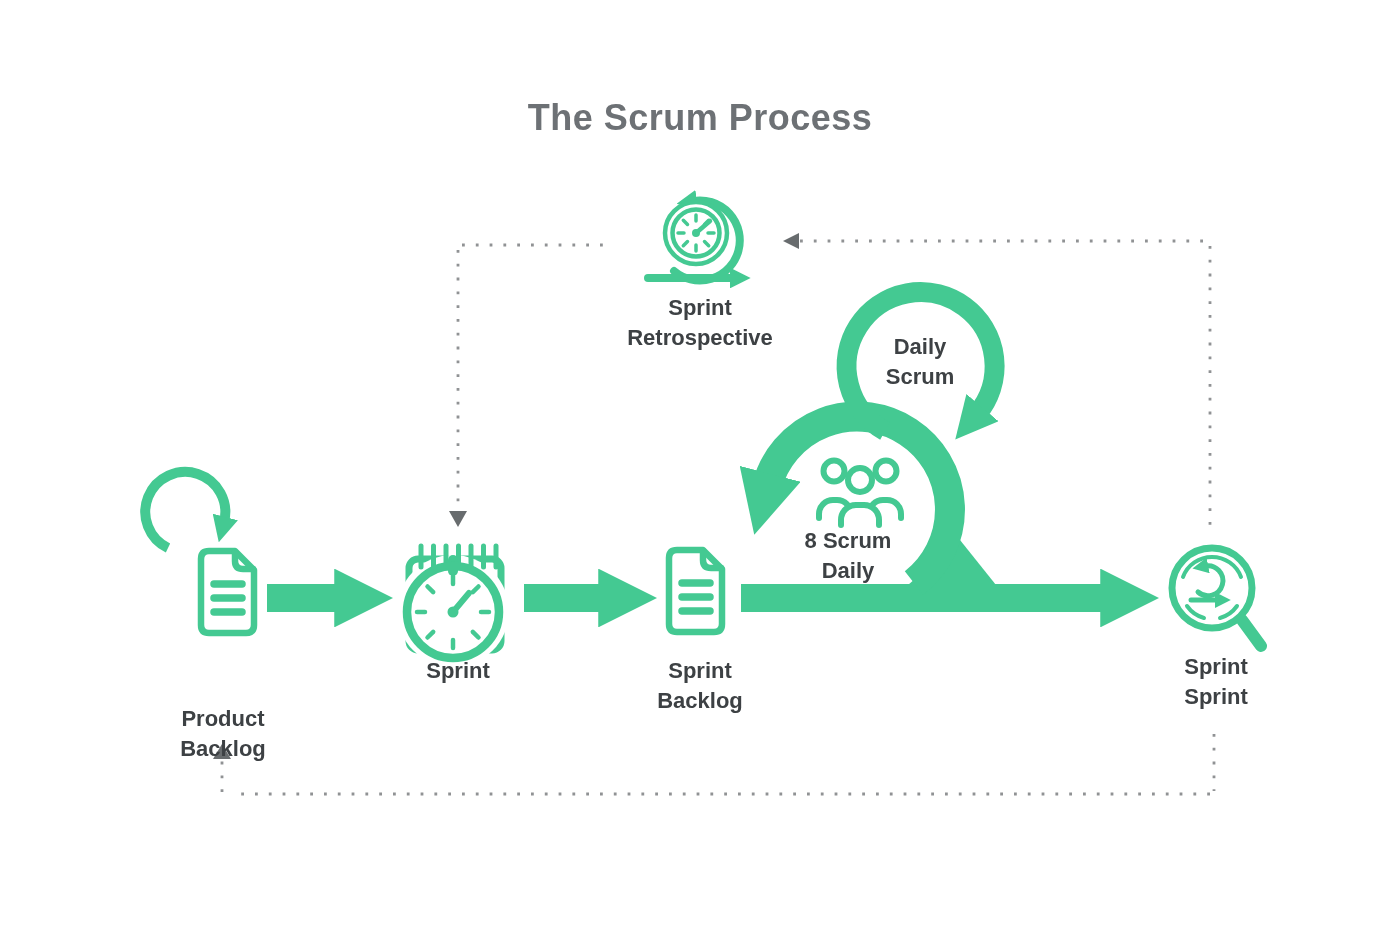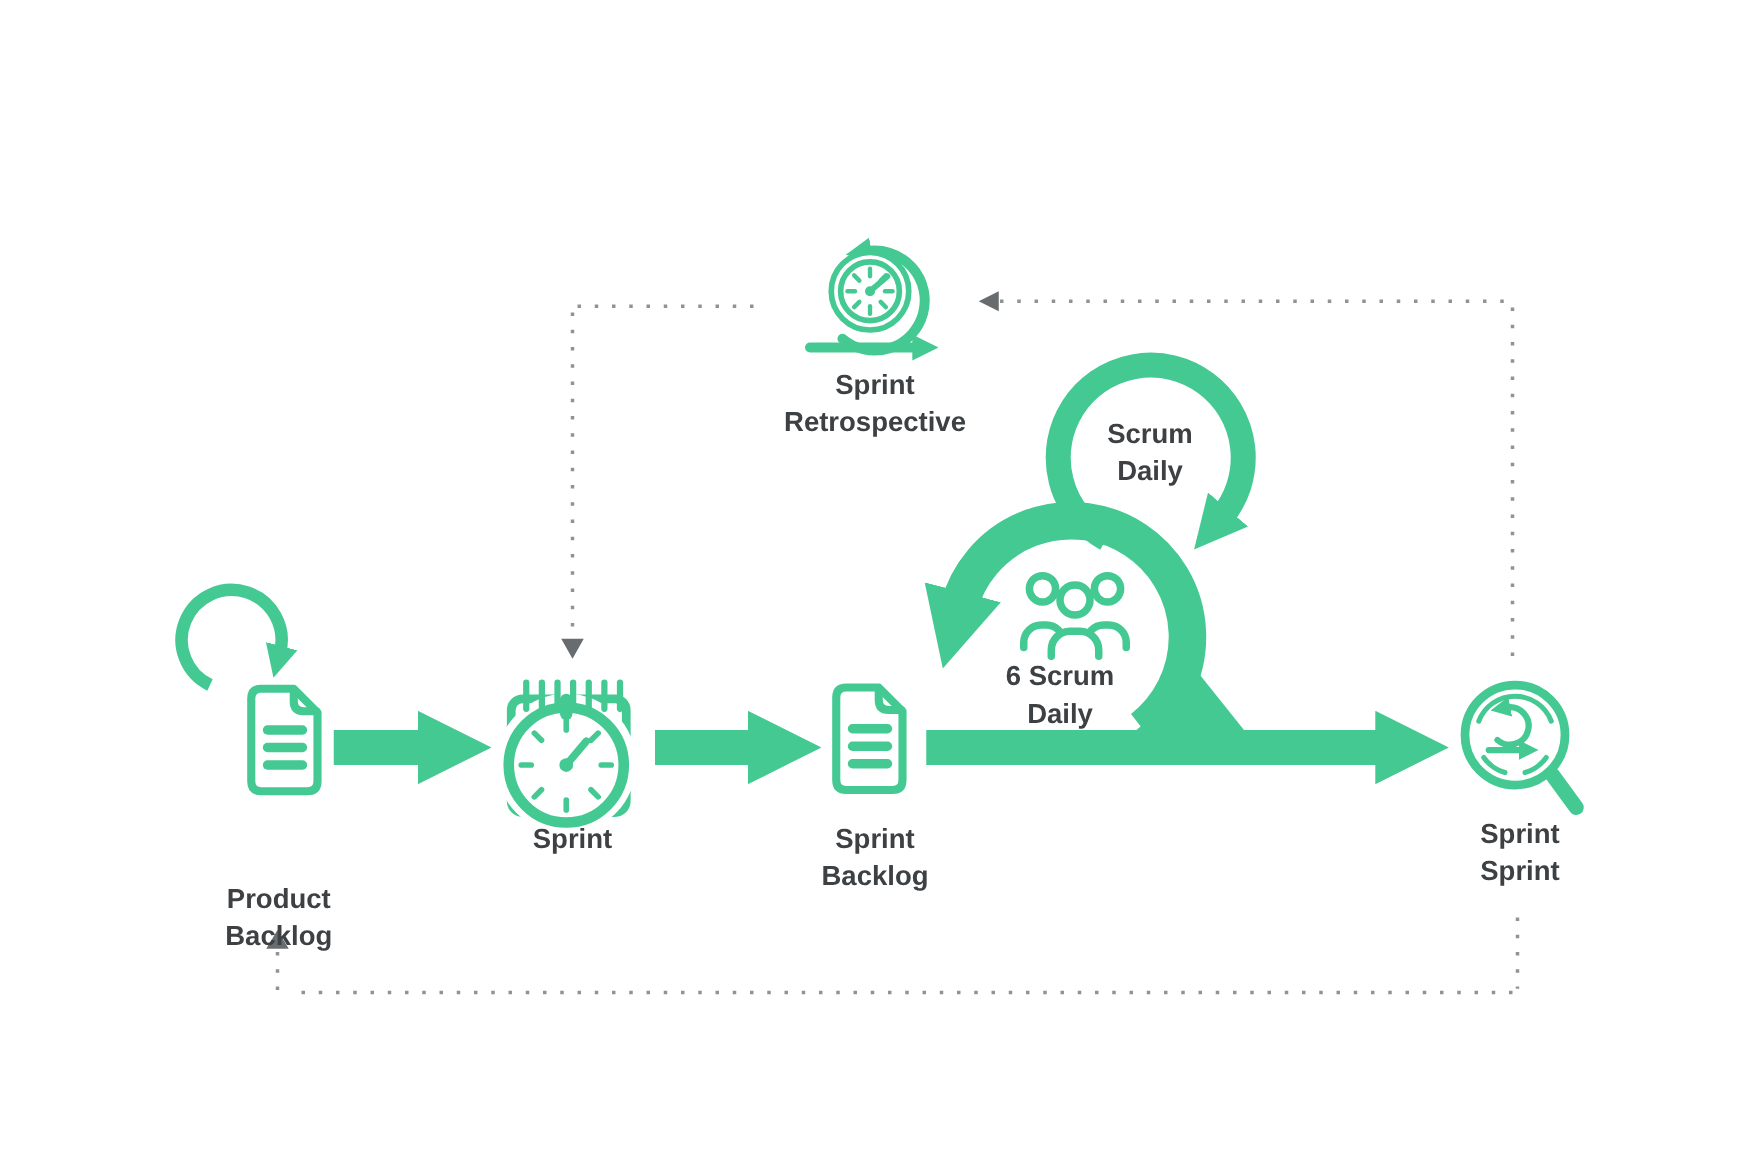--- a/index.html
+++ b/index.html
@@ -16,20 +16,21 @@
   .gw{stroke:var(--green);fill:#fff;}
   .wf{fill:#fff;stroke:none;}
   .dot{stroke:var(--dotted-gray);stroke-width:2.8;stroke-dasharray:2.8 11;fill:none;}
   .da{fill:var(--dotted-arrow);}
 </style>
 </head>
 <body>
 
 <div id="canvas">
 
+  <div id="title">The Scrum Process</div>
 
   <svg width="1400" height="928" viewBox="0 0 1400 928">
     <defs>
       <marker id="mG" viewBox="0 0 10 10" refX="2" refY="5" markerWidth="2.1" markerHeight="2.1" orient="auto" markerUnits="strokeWidth">
         <path d="M0 0 L10 5 L0 10 Z" class="gf"></path>
       </marker>
       <marker id="mG2" viewBox="0 0 10 10" refX="2" refY="5" markerWidth="2.6" markerHeight="2.6" orient="auto" markerUnits="strokeWidth">
         <path d="M0 0 L10 5 L0 10 Z" class="gf"></path>
       </marker>
       <marker id="mG3" viewBox="0 0 10 10" refX="2" refY="5" markerWidth="3.2" markerHeight="3.2" orient="auto" markerUnits="strokeWidth">
@@ -144,26 +145,26 @@
       <line x1="1242" y1="620" x2="1261" y2="646" class="gs" stroke-width="12"></line>
     </g>
   </svg>
 
   <div class="label" style="left:530px;top:293px;width:340px;">
     <span>Sprint</span>
     <span>Retrospective</span>
   </div>
 
   <div class="label" style="left:820px;top:332px;width:200px;">
+    <span>Daily</span>
     <span>Scrum</span>
-    <span>Daily</span>
   </div>
 
   <div class="label" style="left:748px;top:526px;width:200px;">
-    <span>6 Scrum</span>
+    <span>8 Scrum</span>
     <span>Daily</span>
   </div>
 
   <div class="label" style="left:123px;top:656px;width:200px;margin-top:48px;">
     <span>Product</span>
     <span>Backlog</span>
   </div>
 
   <div class="label" style="left:358px;top:656px;width:200px;">
     <span>Sprint</span>

